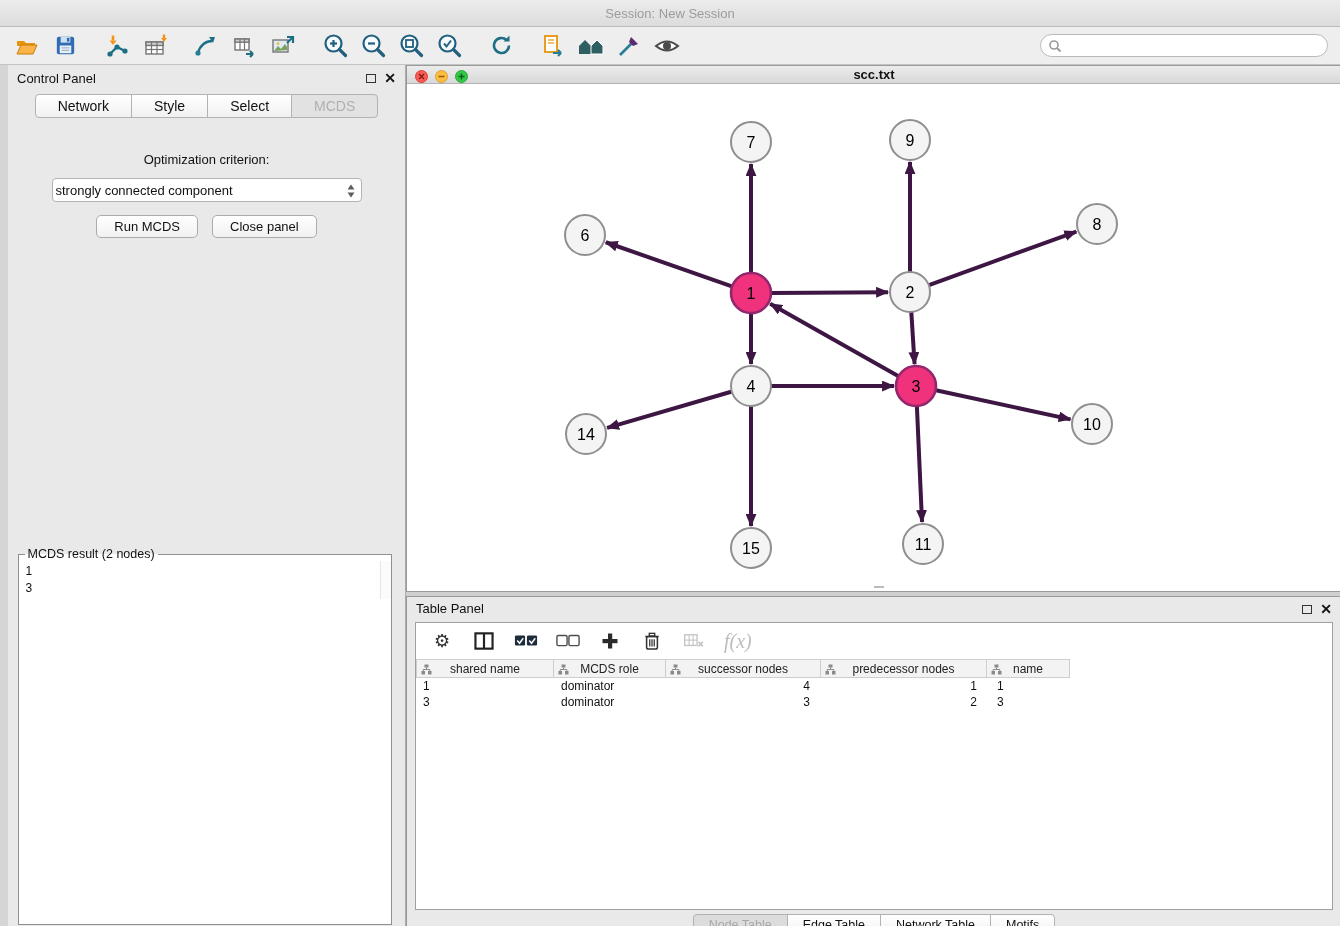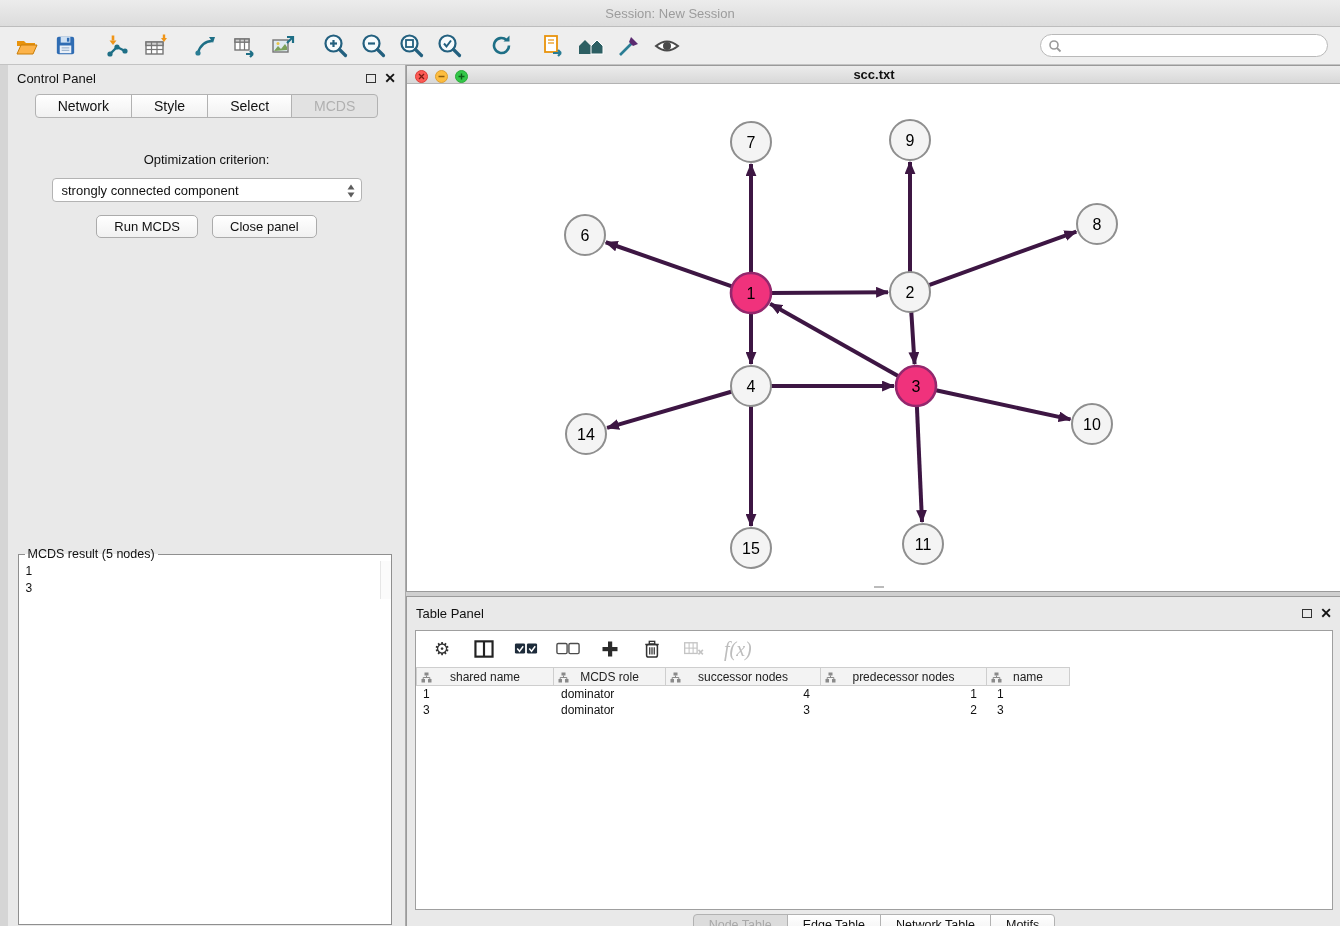--- a/index.html
+++ b/index.html
@@ -31,21 +31,21 @@
 
   .seg-tabs { display:flex; justify-content:center; margin:3px 0 6px; }
   .seg-tab { border:1px solid #b2b2b2; background:linear-gradient(#ffffff,#f1f1f1); padding:3px 22px; font-size:14px; margin-left:-1px; color:#111; }
   .seg-tab:first-child { border-radius:4px 0 0 4px; margin-left:0; }
   .seg-tab:last-child { border-radius:0 4px 4px 0; }
   .seg-tab.active { background:#e2e2e2; color:#b0b0b0; }
 
   .cp-content { flex:1; display:flex; flex-direction:column; align-items:center; padding-top:28px; }
   .opt-label { font-size:13px; }
   .dropdown { position:relative; width:310px; height:24px; margin-top:11px; background:#fff; border:1px solid #b3b3b3; border-radius:4px;
-    display:flex; align-items:center; padding:0 22px 0 9px; font-size:13px; }
+    display:flex; align-items:center; padding:0 22px 0 3px; font-size:13px; }
   .dropdown .stepper { position:absolute; right:5px; top:4px; }
   .btn-row { display:flex; gap:14px; margin-top:13px; }
   .mac-btn { background:linear-gradient(#ffffff,#f1f1f1); border:1px solid #ababab; border-radius:5px; padding:3px 17px; font-size:13px; font-family:"Liberation Sans",sans-serif; color:#111; }
 
   .result-box { margin:auto 14px 16px 10px; width:374px; height:378px; background:#fff; border:1px solid #8f8f8f; padding:1px 2px; position:relative; }
   .result-box legend { font-size:12.5px; padding:0 3px; margin-left:4px; }
   .result-text { font-size:12px; white-space:pre; line-height:1.4; padding:1px 5px; }
   .result-scroll { position:absolute; right:0; top:0; bottom:0; width:11px; background:#fbfbfb; border-left:1px solid #e6e6e6; }
 
   
@@ -63,21 +63,21 @@
   .light.red { background:#fc5b55; border:1px solid #dd3d36; }
   .light.yellow { background:#fdbd3f; border:1px solid #dfa031; }
   .light.green { background:#33c748; border:1px solid #2aab38; }
   .net-canvas { flex:1; position:relative; background:#fff; }
   .net-grip { position:absolute; bottom:0; left:50%; width:10px; height:5px; border-top:2px solid #bbb; }
 
   .hgap { height:4px; }
 
   
   .table-panel { flex:1; border:1px solid #9a9a9a; background:#e9e9e9; display:flex; flex-direction:column; }
-  .tp-header { height:24px; display:flex; align-items:center; padding:16px 9px; font-size:13px; }
+  .tp-header { height:24px; display:flex; padding:4px 9px; font-size:13px; }
   .tp-body { flex:1; margin:1px 8px 0 8px; background:#fff; border:1px solid #9f9f9f; display:flex; flex-direction:column; overflow:hidden; }
   .tp-toolbar { height:36px; display:flex; align-items:center; gap:18px; padding:0 14px; }
   .tp-toolbar .tbi { width:24px; height:24px; }
   .gear-glyph { font-size:18px; color:#333; line-height:1; }
   .fx-label { font-family:"Liberation Serif", serif; font-style:italic; font-size:20px; color:#bdbdbd; }
 
   .tgrid-head { display:flex; }
   .th { height:19px; background:#f3f3f3; border:1px solid #cecece; margin-left:-1px; position:relative;
     display:flex; align-items:center; justify-content:center; font-size:12px; color:#222; }
   .th:first-child { margin-left:0; }
@@ -288,21 +288,21 @@
           <path d="M5 14.5 l-3.5-5 h7 z" fill="#5d5d5d"></path>
         </svg>
       </div>
 
       <div class="btn-row">
         <button class="mac-btn">Run MCDS</button>
         <button class="mac-btn">Close panel</button>
       </div>
 
       <fieldset class="result-box">
-        <legend>MCDS result (5 nodes)</legend>
+        <legend>MCDS result (2 nodes)</legend>
         <div class="result-text">1
 3</div>
         <div class="result-scroll"></div>
       </fieldset>
     </div>
   </div>
 
   <div class="v-splitter">
     <div class="grip"></div>
   </div>

